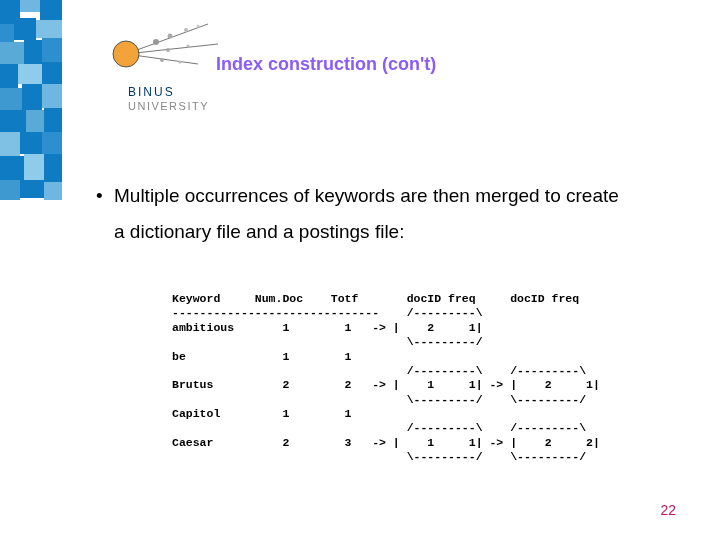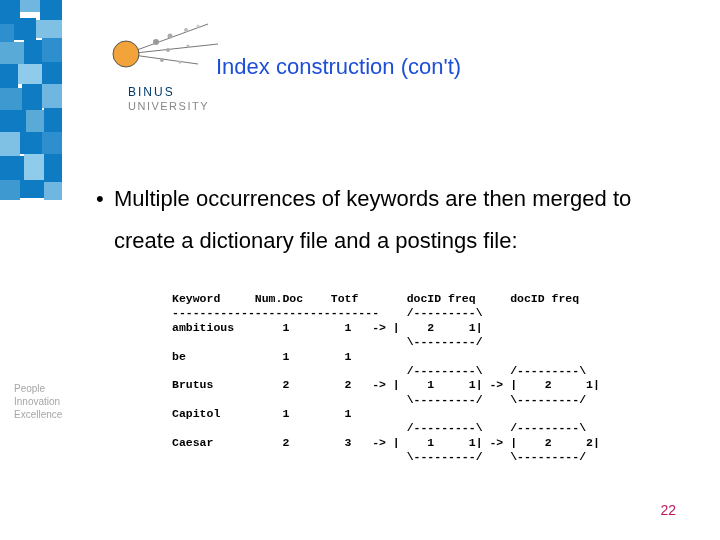--- a/index.html
+++ b/index.html
@@ -61,30 +61,30 @@
     left: 128px;
     top: 100px;
     font-size: 11px;
     letter-spacing: 1.5px;
     color: #888;
   }
   .slide-title {
     position: absolute;
     left: 216px;
     top: 54px;
-    font-size: 22px;
-    font-weight: 400;
-    color: #1d4ed8;
+    font-size: 18px;
+    font-weight: 700;
+    color: #8b5cf6;
   }
   .bullet {
     position: absolute;
     left: 114px;
     top: 178px;
     width: 520px;
-    font-size: 22px;
+    font-size: 19px;
     line-height: 1.9;
     color: #000;
   }
   .bullet::before {
     content: "•";
     position: absolute;
     left: -18px;
     top: 0;
   }
   .table-block {
@@ -133,25 +133,20 @@
     <div class="px" style="left:0;top:132px;width:20px;height:24px;background:#7fc1e4"></div>
     <div class="px" style="left:20px;top:132px;width:22px;height:22px;background:#0f7bc2"></div>
     <div class="px" style="left:42px;top:132px;width:20px;height:22px;background:#2e8fce"></div>
     <div class="px" style="left:0;top:156px;width:24px;height:24px;background:#0f7bc2"></div>
     <div class="px" style="left:24px;top:154px;width:20px;height:26px;background:#8fcbea"></div>
     <div class="px" style="left:44px;top:154px;width:18px;height:28px;background:#0f7bc2"></div>
     <div class="px" style="left:0;top:180px;width:20px;height:20px;background:#3e99d1"></div>
     <div class="px" style="left:20px;top:180px;width:24px;height:18px;background:#0f7bc2"></div>
     <div class="px" style="left:44px;top:182px;width:18px;height:18px;background:#6fb7e0"></div>
   </div>
-  <div class="tagline">
-    <div>People</div>
-    <div>Innovation</div>
-    <div>Excellence</div>
-  </div>
 </div>
 
 <div class="logo">
   <svg class="logo-burst" viewBox="0 0 150 60">
     <line x1="28" y1="40" x2="110" y2="10" stroke="#777" stroke-width="1"></line>
     <line x1="28" y1="40" x2="120" y2="30" stroke="#777" stroke-width="1"></line>
     <line x1="28" y1="40" x2="100" y2="50" stroke="#777" stroke-width="1"></line>
     <circle cx="28" cy="40" r="13" fill="#f2a33a" stroke="#555" stroke-width="1"></circle>
     <circle cx="58" cy="28" r="3" fill="#999"></circle>
     <circle cx="72" cy="22" r="2.5" fill="#aaa"></circle>

